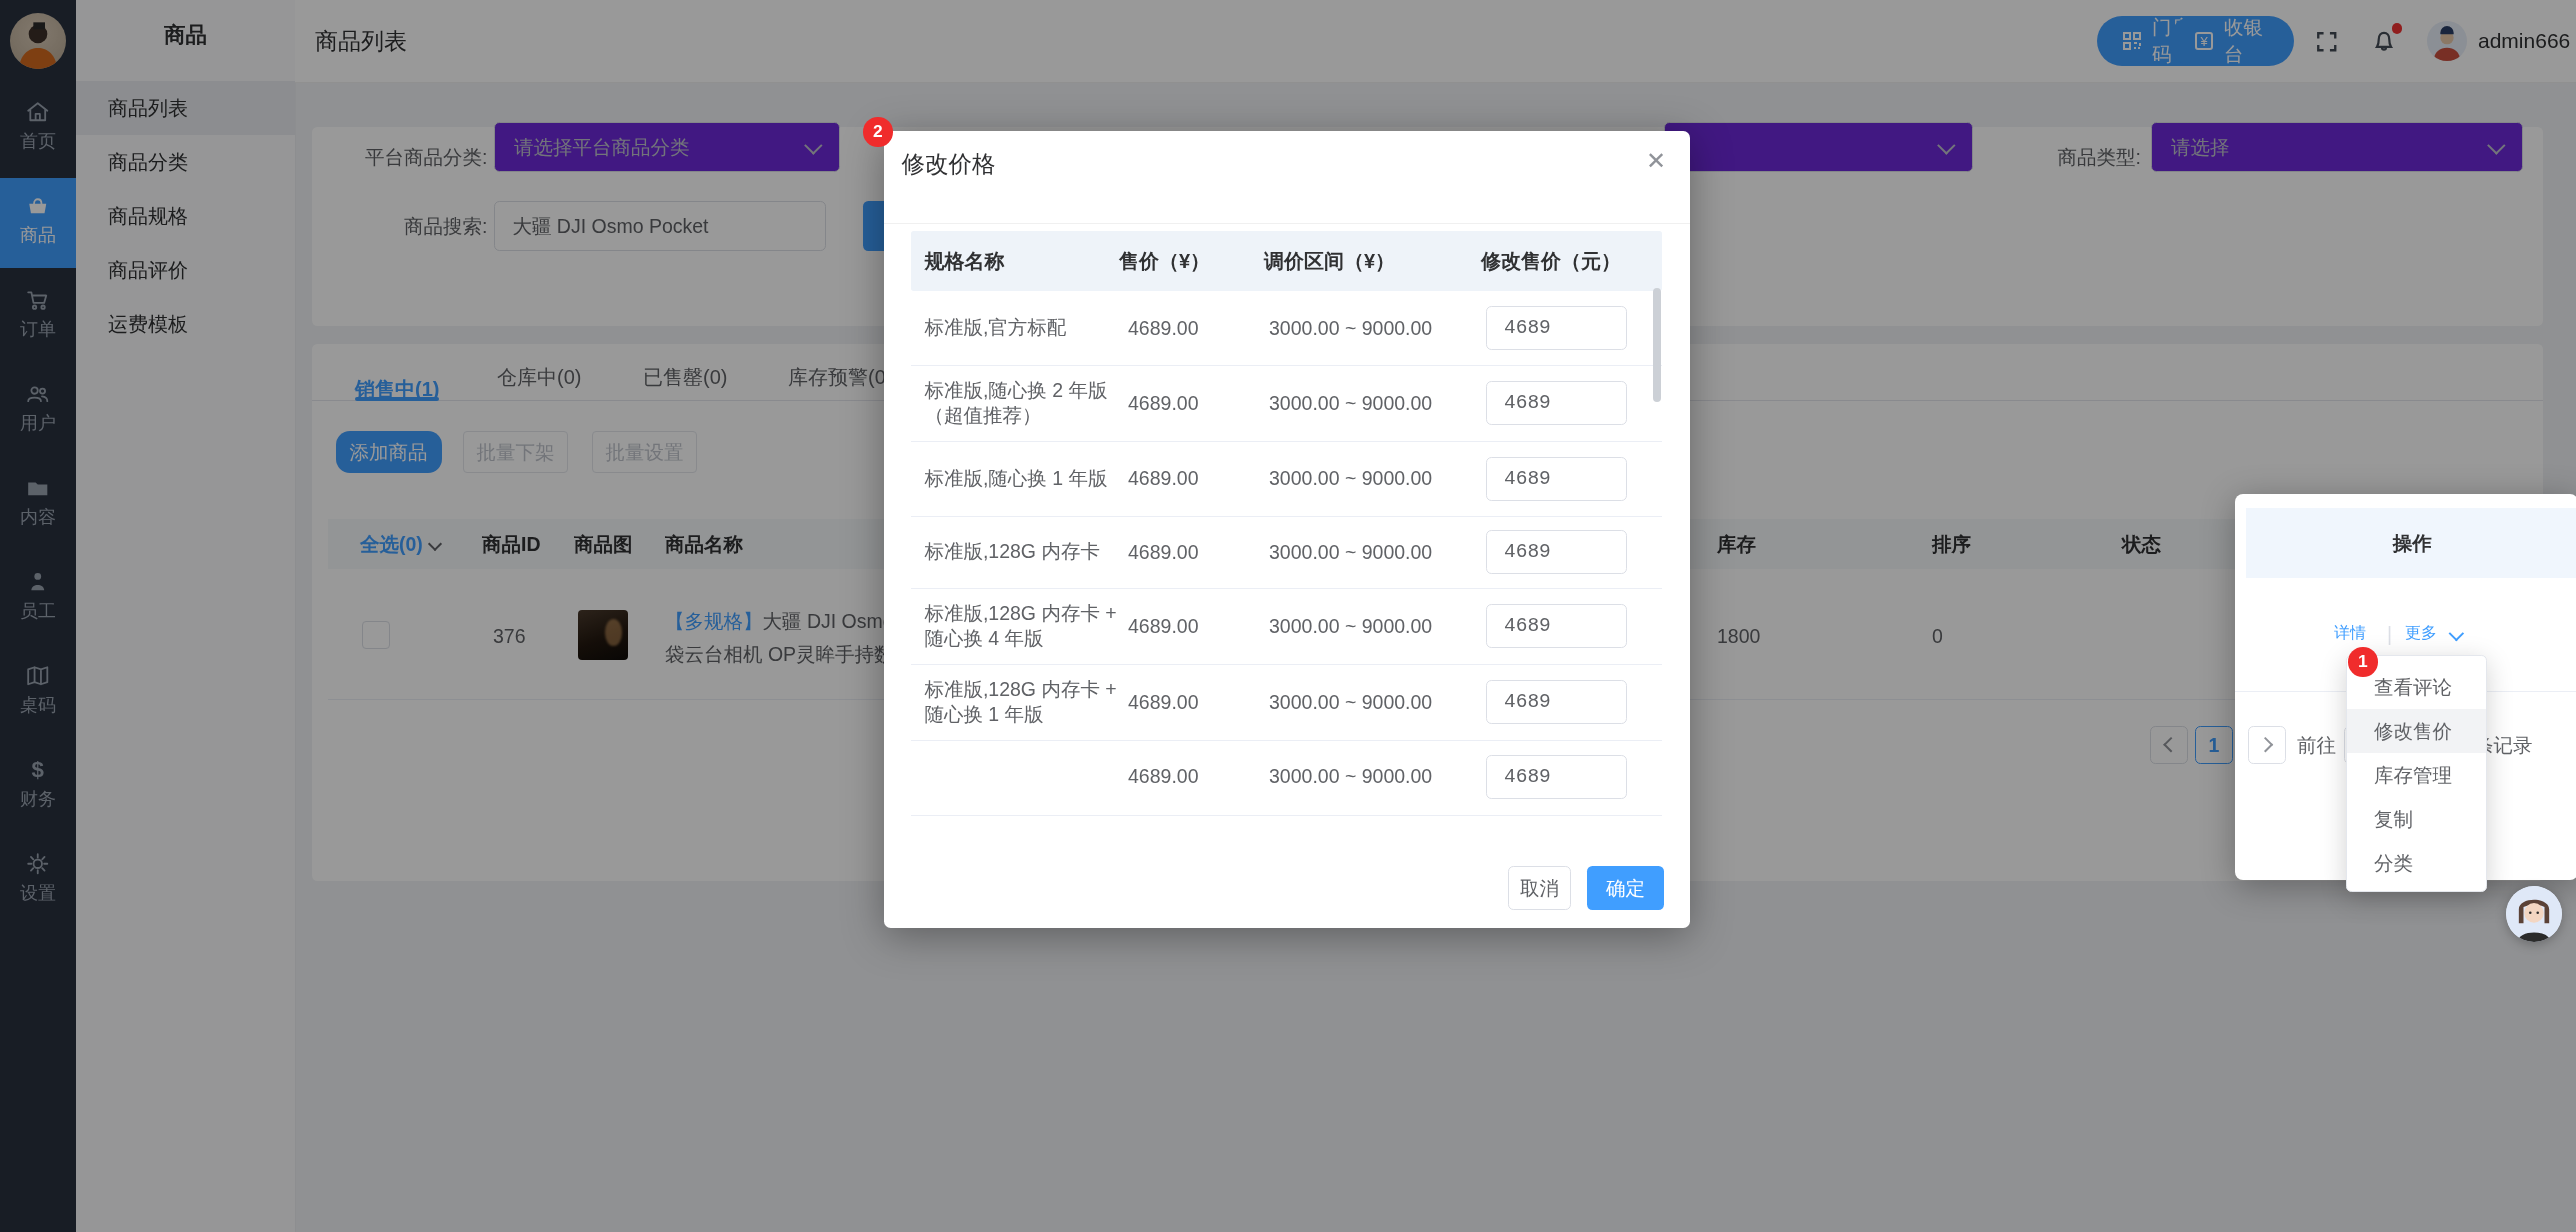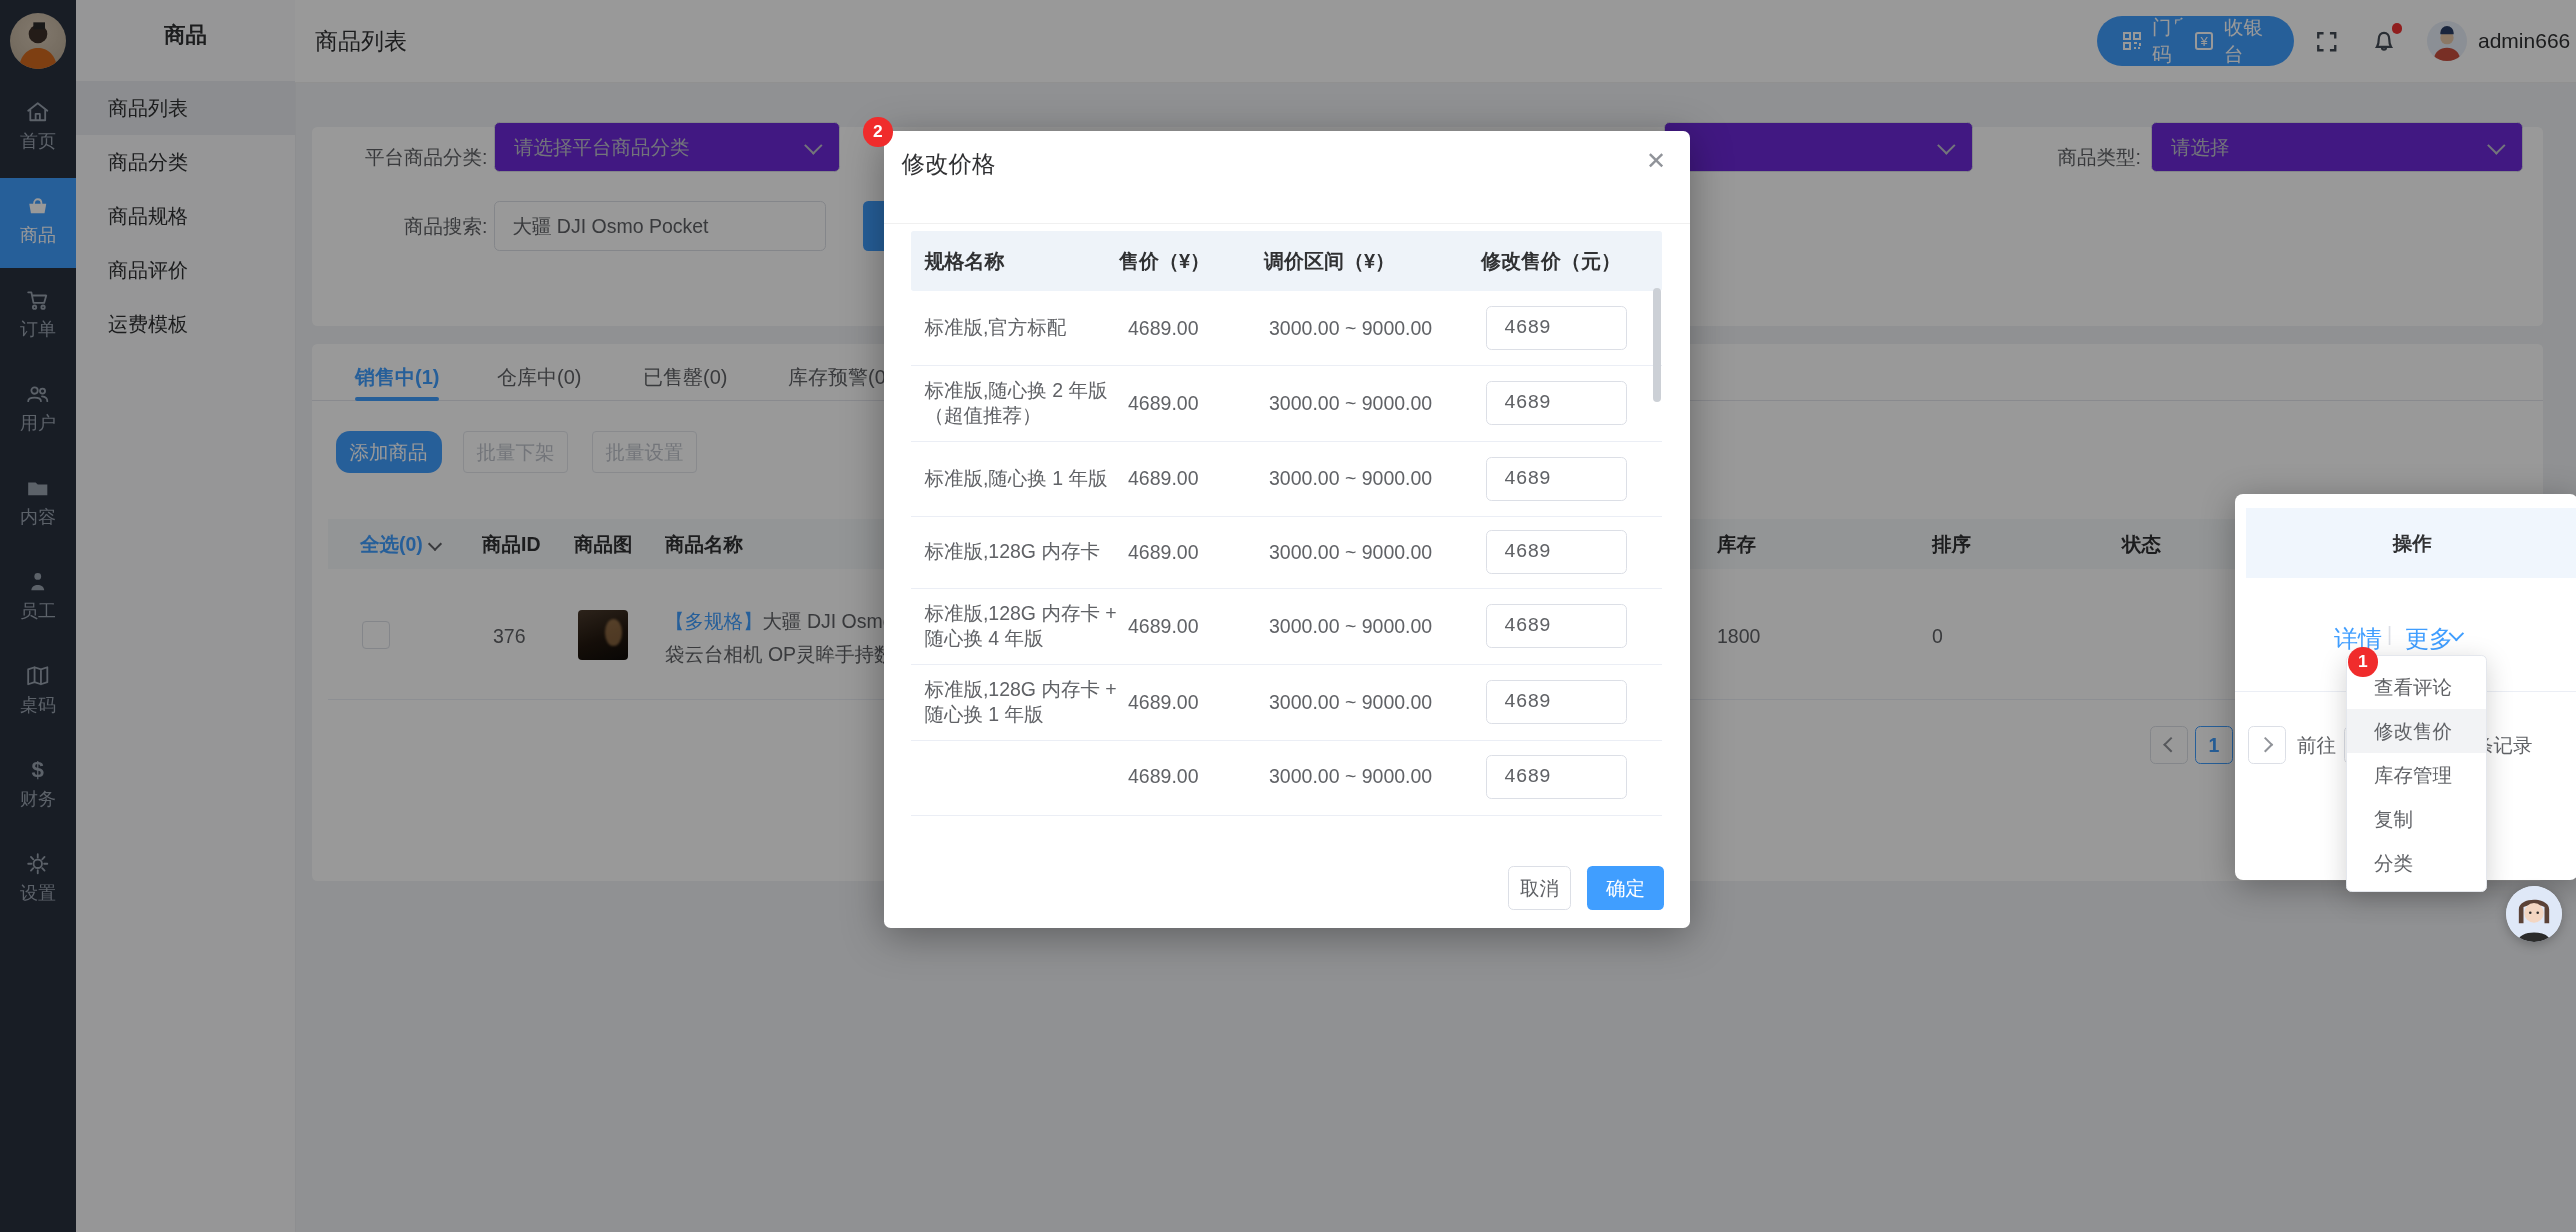--- a/index.html
+++ b/index.html
@@ -63,21 +63,21 @@
   .pg-chev{width:9.4px;height:9.4px;border-right:2px solid #909399;border-bottom:2px solid #909399;}
   .pg-chev.left{transform:rotate(135deg);margin-left:4px;}
   .pg-chev.right{transform:rotate(-45deg);margin-right:4px;}
 
   
   #mask{left:0;top:0;width:2576px;height:1233px;background:rgba(0,0,0,0.4);z-index:40;}
 
   
   #panel{left:2235px;top:494px;width:343px;height:386px;background:#fff;border-radius:8px;box-shadow:0 6.7px 34px rgba(0,0,0,.3);z-index:50;}
   #panel .band{left:10.7px;top:14px;width:333px;height:70px;background:#f0f6fd;}
-  .link{color:#409eff;font-size:24px;cursor:pointer;}
+  .link{color:#409eff;font-size:16px;cursor:pointer;}
   .link-chev{width:8.7px;height:8.7px;border-right:2px solid #409eff;border-bottom:2px solid #409eff;transform:rotate(45deg);margin-top:-4px;display:inline-block;}
 
   
   #dropdown{left:2346px;top:655px;width:141px;height:237px;background:#fff;border:1.3px solid #e4e7ed;border-radius:5.4px;box-shadow:0 6.7px 27px rgba(0,0,0,.18);z-index:70;box-sizing:border-box;padding-top:9.4px;}
   .dd-item{height:44px;line-height:44px;padding-left:27px;font-size:19.5px;color:#606266;cursor:pointer;}
   .dd-item.active{background:#f2f3f5;}
 
   
   .g-badge{width:29.5px;height:29.5px;border-radius:50%;background:#f02c2c;color:#fff;font-size:17.4px;font-weight:bold;display:flex;align-items:center;justify-content:center;z-index:80;}
 
@@ -244,21 +244,21 @@
       <span class="chev"></span>
     </div>
 
     <div class="abs f-label" style="left:23.5px;top:74px;width:152px;height:50px;line-height:50px">商品搜索:</div>
     <input class="abs txt-input" style="left: 182px; top: 74px; width: 332px; height: 50px;" value="大疆 DJI Osmo Pocket">
     <div class="abs" style="left:551px;top:74px;width:107px;height:50px;background:#409eff;border-radius:5.4px"></div>
   </div>
 
   <div id="cardB" class="abs card">
 
-    <div class="abs tab active" style="left:43px;top:20px">销售中(1)</div>
+    <div class="abs tab active" style="left:43px;top:32px">销售中(1)</div>
     <div class="abs tab" style="left:185px;top:20px">仓库中(0)</div>
     <div class="abs tab" style="left:331px;top:20px">已售罄(0)</div>
     <div class="abs tab" style="left:476px;top:20px">库存预警(0)</div>
     <div class="abs tab-border" style="left:0;top:56px;width:2231px"></div>
     <div class="abs tab-underline" style="left:43px;top:53px;width:84px"></div>
 
     <button class="abs btn-primary" style="left:23.5px;top:87px;width:106px;height:42px">添加商品</button>
     <button class="abs btn-disabled" style="left:151px;top:87px;width:105px;height:42px">批量下架</button>
     <button class="abs btn-disabled" style="left:280px;top:87px;width:105px;height:42px">批量设置</button>
 

